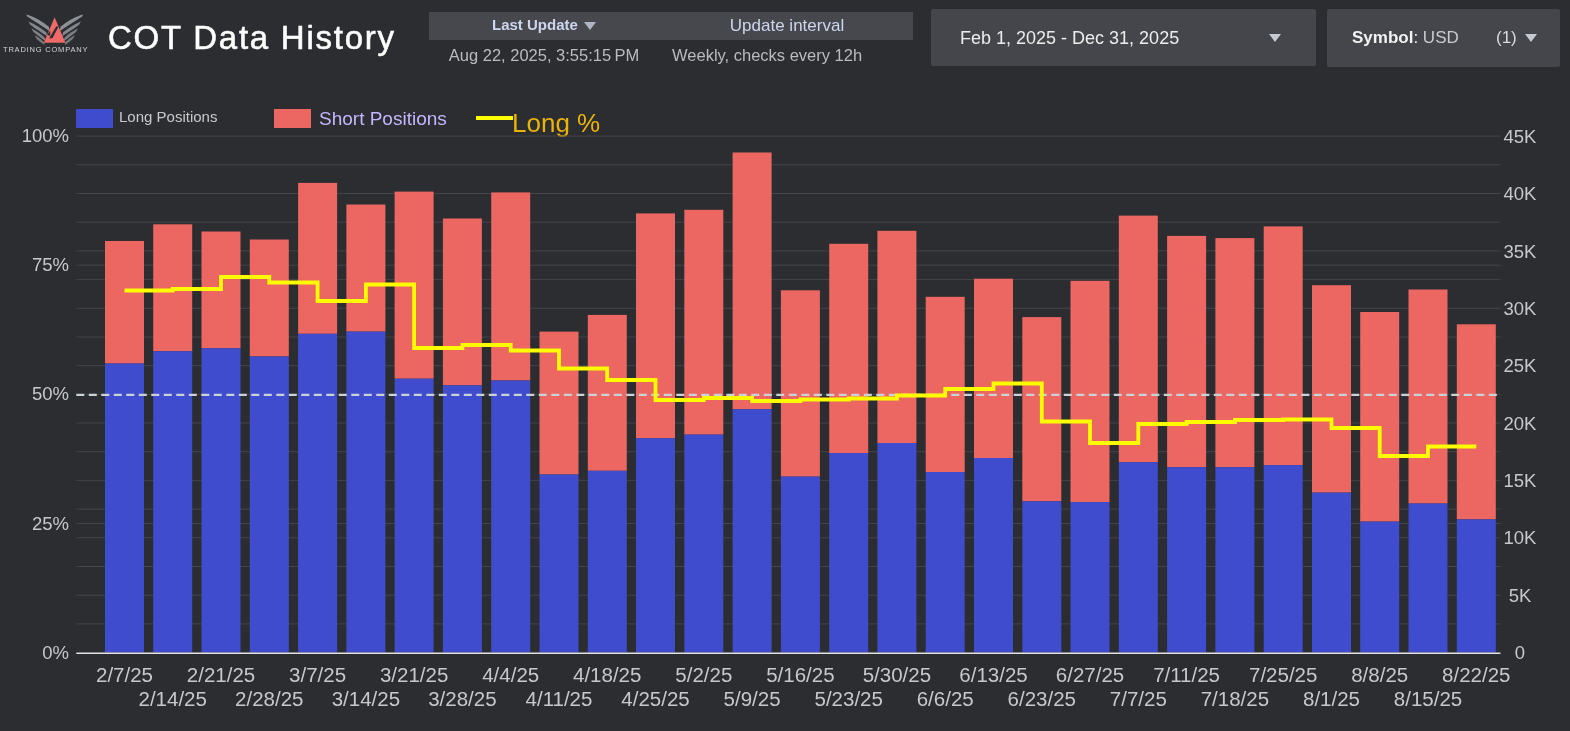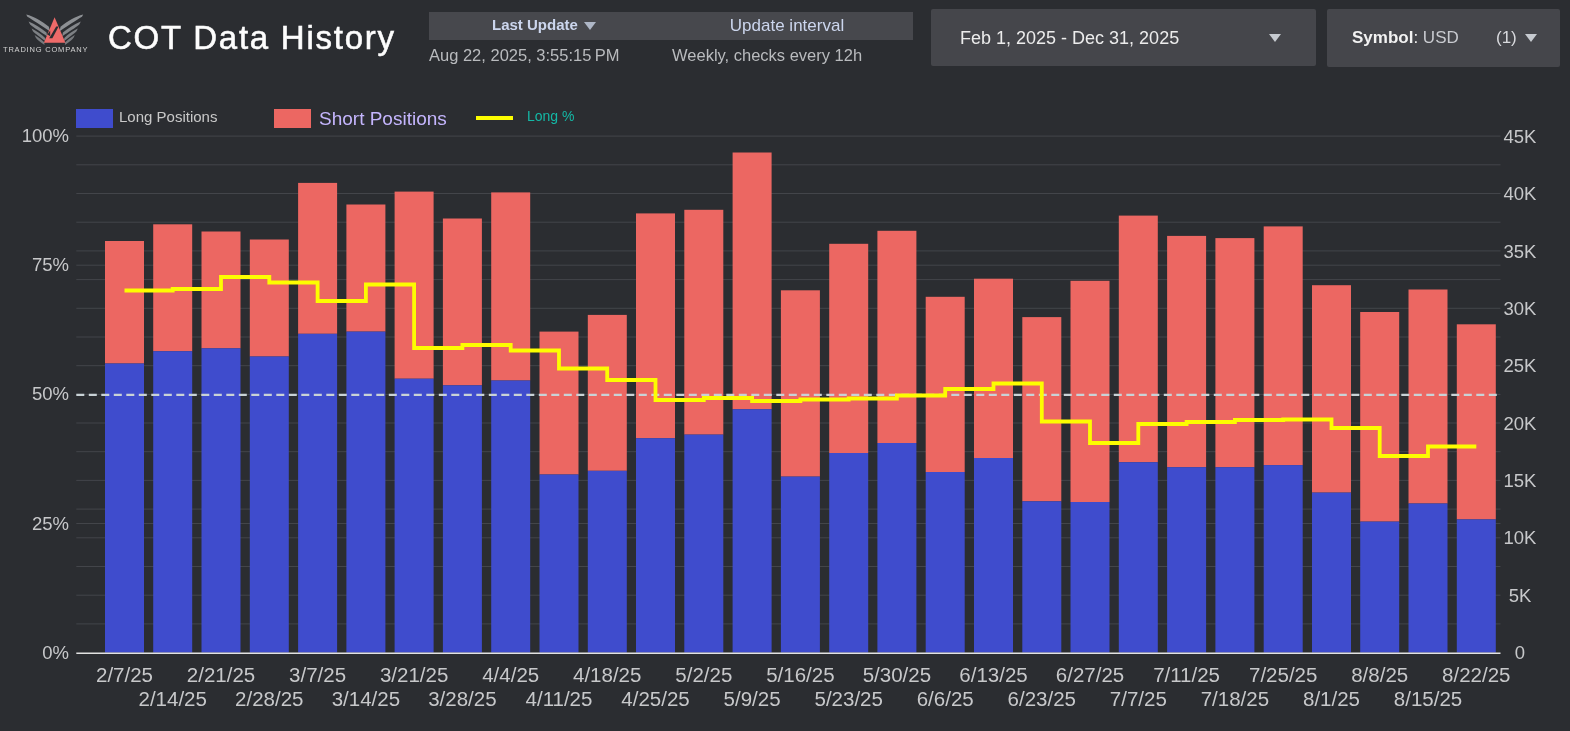--- a/index.html
+++ b/index.html
@@ -23,38 +23,38 @@
  <path d="M49.2,38.2 L56.2,26.6 L58.6,26.6 L52.4,38.2 Z"></path>
  <path d="M47.4,34.4 L50.2,30.4 L50.2,36.2 Z"></path>
 </g>
 </svg>
 <div class="a" style="left:3px;top:44.5px;width:110px;text-align:left;font-size:7.5px;letter-spacing:0.8px;color:#d2d2d2;white-space:nowrap">TRADING COMPANY</div>
 <div class="a" style="left:108px;top:19.4px;font-size:33px;letter-spacing:1.75px;color:#fdfdfd;-webkit-text-stroke:0.55px #fdfdfd">COT Data History</div>
 
 <div class="a" style="left:429px;top:12px;width:484px;height:28px;background:#47484d"></div>
 <div class="a" style="left:429px;top:15.5px;width:230px;text-align:center;font-size:15px;font-weight:bold;color:#ccd6ee">Last Update <span class="caret" style="border-top-color:#aeb6c6;margin-left:2px"></span></div>
 <div class="a" style="left:672px;top:15.5px;width:230px;text-align:center;font-size:17px;font-weight:normal;color:#ccd6ee">Update interval</div>
-<div class="a" style="left:429px;top:46px;width:230px;text-align:left;font-size:16.5px;color:#b9bbbe">Aug 22, 2025, 3:55:15 PM</div>
+<div class="a" style="left:429px;top:46px;width:230px;text-align:center;font-size:16.5px;color:#b9bbbe">Aug 22, 2025, 3:55:15 PM</div>
 <div class="a" style="left:672px;top:46px;width:230px;text-align:left;font-size:16.5px;color:#b9bbbe">Weekly, checks every 12h</div>
 
 <div class="a" style="left:930.5px;top:9px;width:385px;height:57px;background:#45464b;border-radius:2px"></div>
 <div class="a" style="left:960px;top:28px;font-size:18px;color:#ececec">Feb 1, 2025 - Dec 31, 2025</div>
 <span class="caret a" style="left:1269px;top:34px"></span>
 
 <div class="a" style="left:1327px;top:8.5px;width:233px;height:58px;background:#45464b;border-radius:2px"></div>
 <div class="a" style="left:1352px;top:28px;font-size:17px;color:#f2f2f2"><b>Symbol</b>: <span style="color:#c9cbd0">USD</span></div>
 <div class="a" style="left:1496px;top:28px;font-size:17px;color:#d9dade">(1)</div>
 <span class="caret a" style="left:1525px;top:34px"></span>
 
 <div class="a" style="left:76.3px;top:108.5px;width:37px;height:19px;background:#3f4ccd"></div>
 <div class="a" style="left:119px;top:108px;font-size:15px;color:#c9c9c9">Long Positions</div>
 <div class="a" style="left:274px;top:108.5px;width:37px;height:19px;background:#ec6762"></div>
 <div class="a" style="left:319px;top:108px;font-size:19px;color:#c4b5fd">Short Positions</div>
 <div class="a" style="left:476px;top:115.5px;width:37px;height:4.5px;background:#fdfd00"></div>
-<div class="a" style="left:527px;top:108px;font-size:14px;color:#14b8a6">Long %</div>
+<div class="a" style="left:512px;top:108px;font-size:26px;color:#eab308">Long %</div>
 
 <svg width="1570" height="731" viewBox="0 0 1570 731" style="position:absolute;left:0;top:0">
 <line x1="76.3" y1="623.9" x2="1500.5" y2="623.9" stroke="#43454a" stroke-width="1"></line>
 <line x1="76.3" y1="595.2" x2="1500.5" y2="595.2" stroke="#43454a" stroke-width="1"></line>
 <line x1="76.3" y1="566.5" x2="1500.5" y2="566.5" stroke="#43454a" stroke-width="1"></line>
 <line x1="76.3" y1="537.8" x2="1500.5" y2="537.8" stroke="#43454a" stroke-width="1"></line>
 <line x1="76.3" y1="509.1" x2="1500.5" y2="509.1" stroke="#43454a" stroke-width="1"></line>
 <line x1="76.3" y1="480.4" x2="1500.5" y2="480.4" stroke="#43454a" stroke-width="1"></line>
 <line x1="76.3" y1="451.7" x2="1500.5" y2="451.7" stroke="#43454a" stroke-width="1"></line>
 <line x1="76.3" y1="423.0" x2="1500.5" y2="423.0" stroke="#43454a" stroke-width="1"></line>

